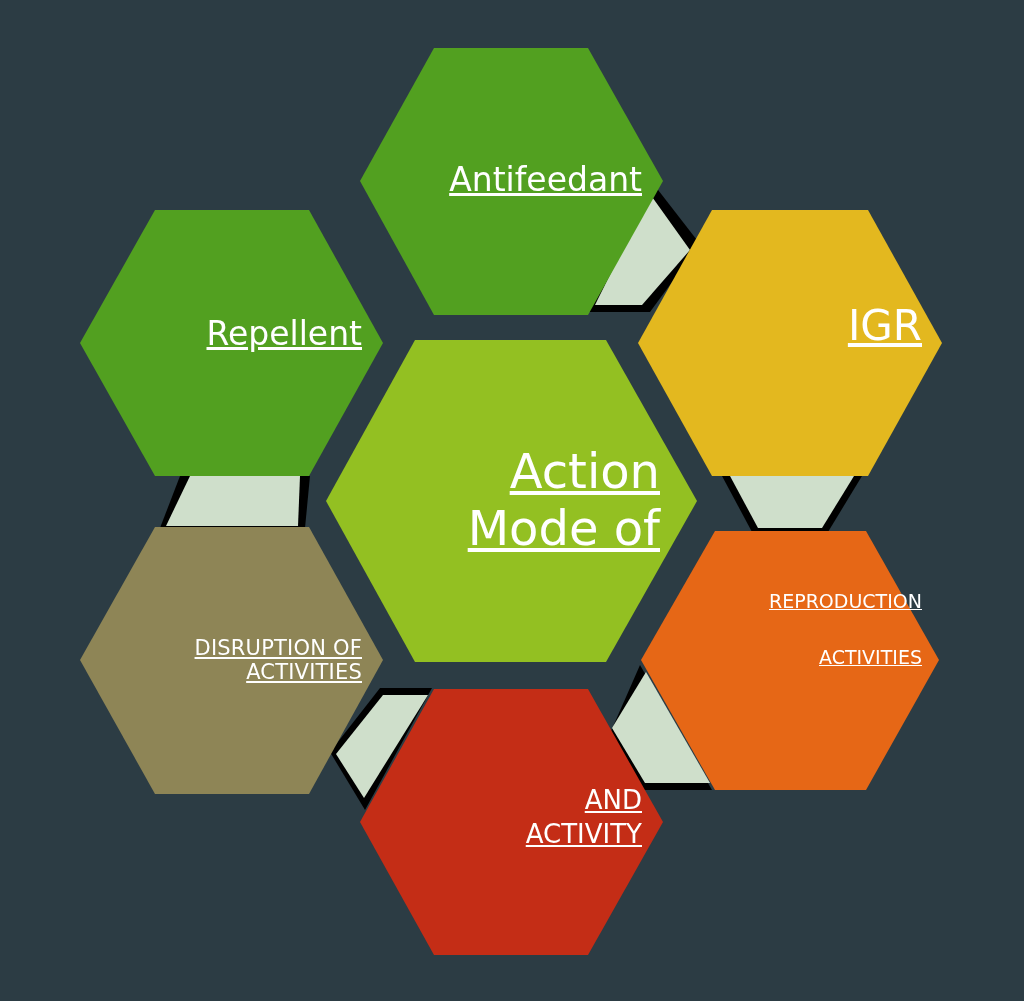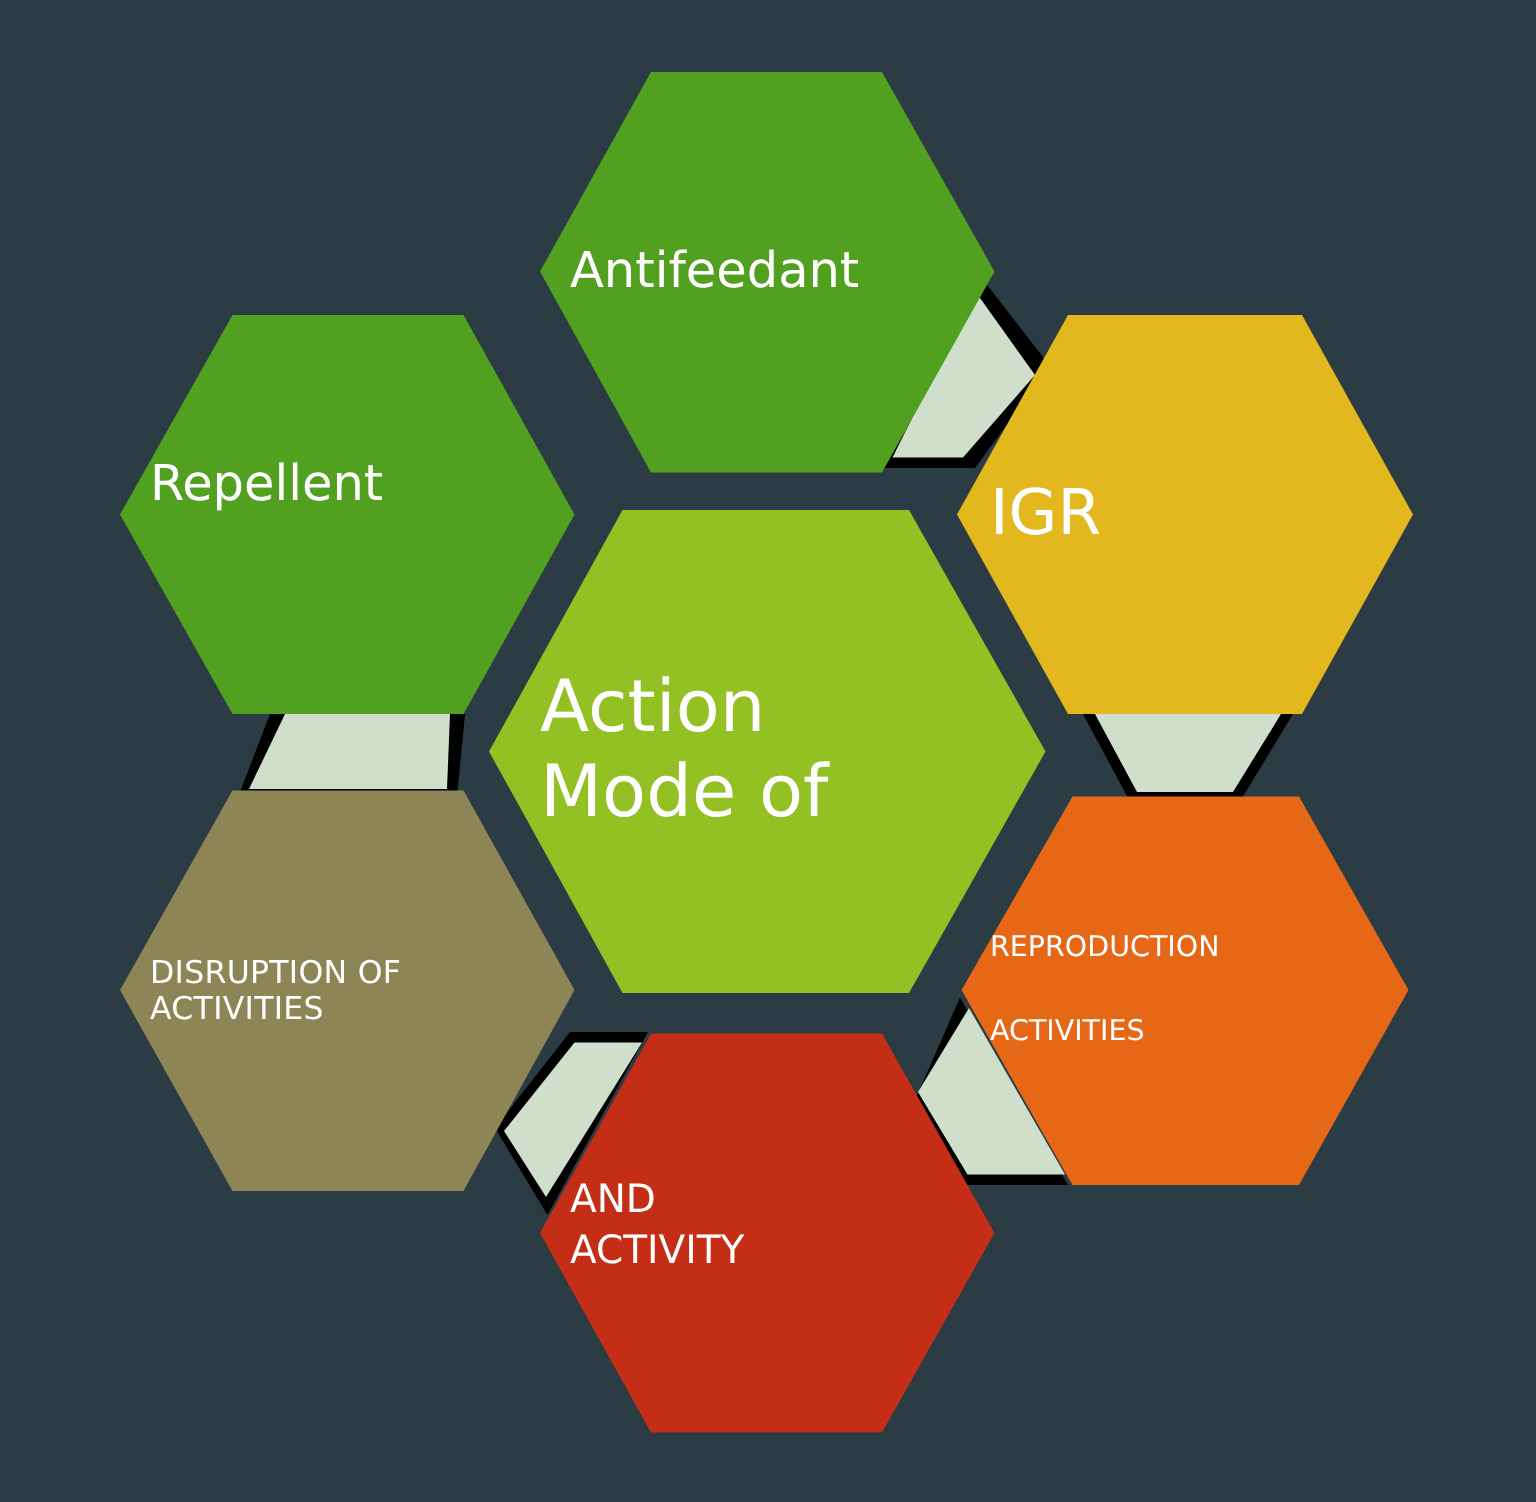--- a/index.html
+++ b/index.html
@@ -19,25 +19,26 @@
       left: 0;
       top: 0;
       width: 1024px;
       height: 1001px;
     }
     .hex-label {
       position: absolute;
       color: #ffffff;
       text-align: center;
       display: flex;
-      align-items: flex-start;
+      align-items: flex-end;
       justify-content: center;
       flex-direction: column;
       line-height: 1.15;
       font-family: "DejaVu Sans", sans-serif;
+      text-decoration: underline;
     }
     .hex-label span { display: block; }
     .lbl-large { font-size: 33px; }
     .lbl-center { font-size: 48px; line-height: 1.18; }
     .lbl-igr { font-size: 42px; }
     .lbl-caps { font-size: 21px; letter-spacing: 0.2px; }
     .lbl-caps-sm { font-size: 19px; }
     .lbl-caps-lg { font-size: 26px; line-height: 1.3; }
   </style>
 </head>
@@ -77,34 +78,34 @@
 
 <div class="hex-label lbl-center" style="left:360px; top:420px; width:300px; height:160px;">
   <span>Action</span>
   <span>Mode of</span>
 </div>
 
 <div class="hex-label lbl-large" style="left:380px; top:150px; width:262px; height:60px;">
   <span>Antifeedant</span>
 </div>
 
-<div class="hex-label lbl-igr" style="left:660px; top:312px; width:262px; height:60px;">
+<div class="hex-label lbl-igr" style="left:660px; top:296px; width:262px; height:60px;">
   <span>IGR</span>
 </div>
 
-<div class="hex-label lbl-caps-sm" style="left:660px; top:630px; width:262px; height:60px;gap:34px;">
+<div class="hex-label lbl-caps-sm" style="left:660px; top:600px; width:262px; height:60px;gap:34px;">
   <span>REPRODUCTION</span>
   <span>ACTIVITIES</span>
 </div>
 
 <div class="hex-label lbl-caps-lg" style="left:380px; top:748px; width:262px; height:140px;">
   <span>AND</span>
   <span>ACTIVITY</span>
 </div>
 
 <div class="hex-label lbl-caps" style="left:100px; top:615px; width:262px; height:90px;">
   <span>DISRUPTION OF</span>
   <span>ACTIVITIES</span>
 </div>
 
-<div class="hex-label lbl-large" style="left:100px; top:292px; width:262px; height:60px;">
+<div class="hex-label lbl-large" style="left:100px; top:304px; width:262px; height:60px;">
   <span>Repellent</span>
 </div>
 
 </body></html>

